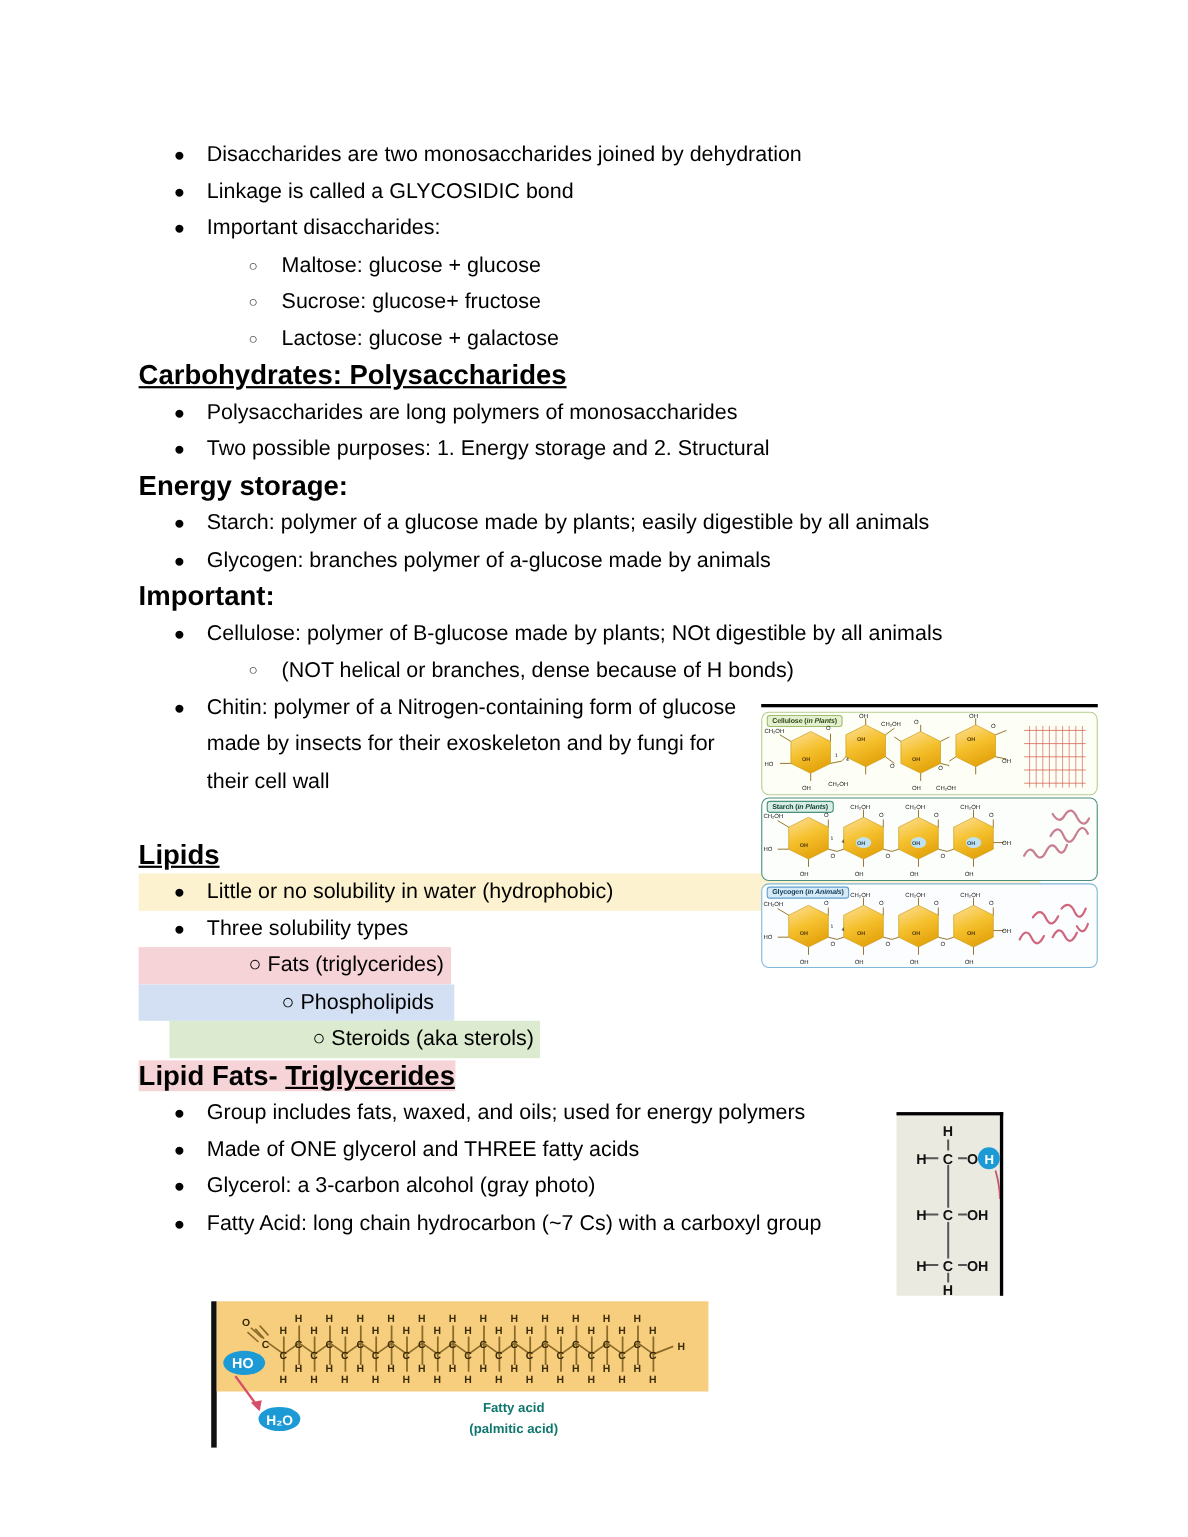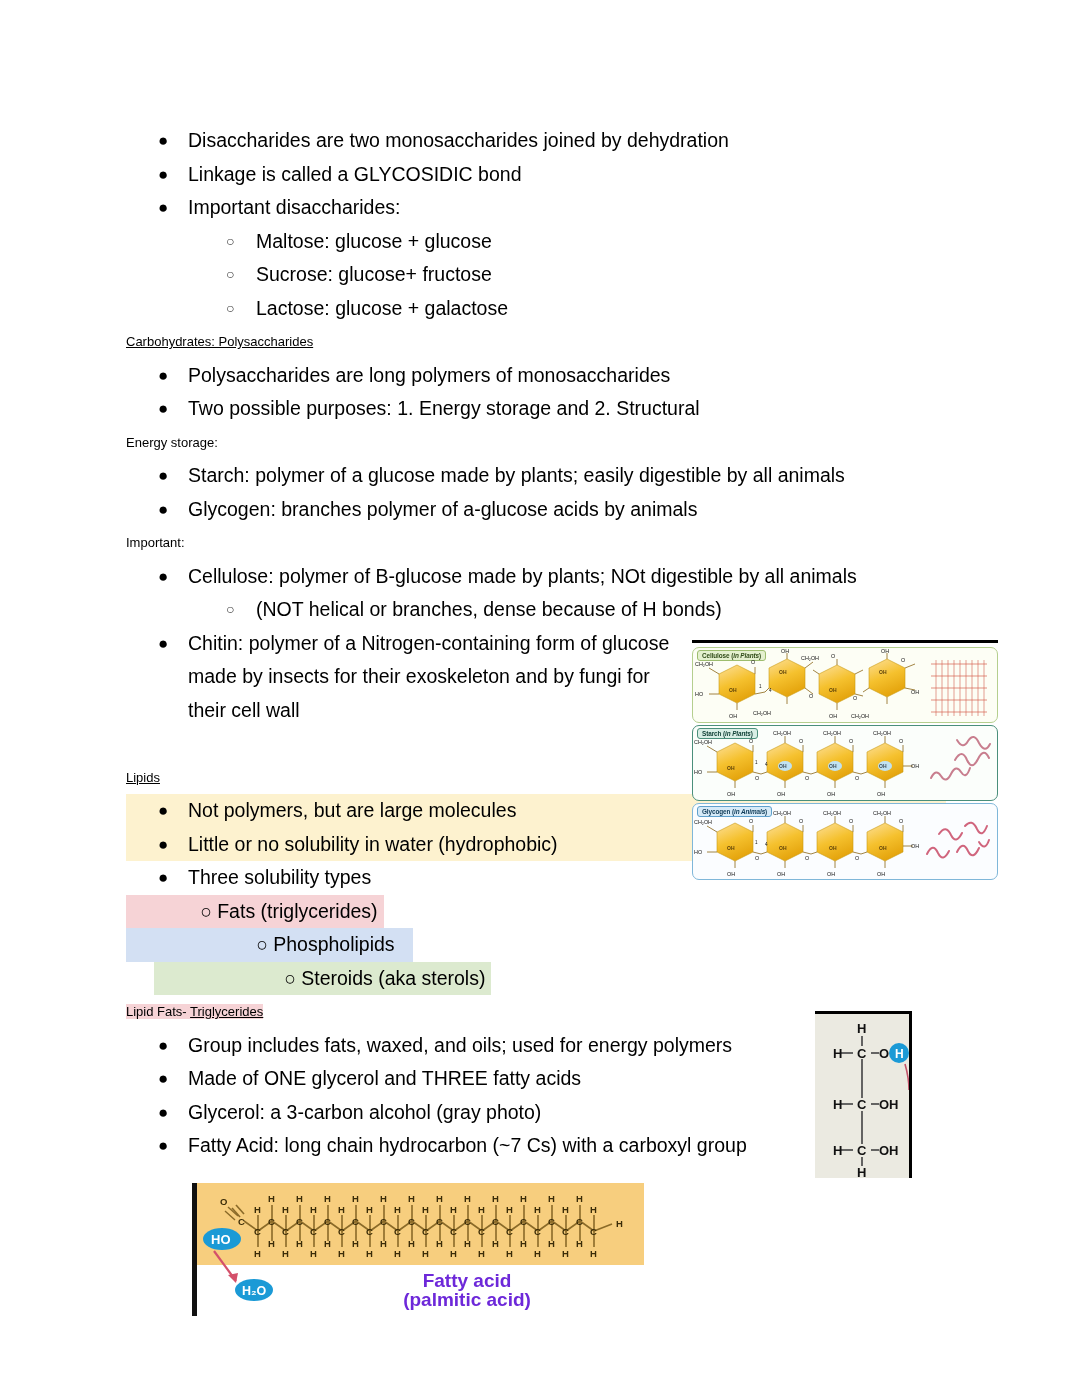--- a/index.html
+++ b/index.html
@@ -51,23 +51,23 @@
   }
   .lvl2 > .bullet {
     position: absolute;
     left: 100px;
     top: 0;
     font-size: 14px;
     line-height: 33.5px;
     color: #3a3a3a;
   }
   .head {
-    font-size: 13px;
+    font-size: 25px;
     line-height: 33.5px;
-    font-weight: normal;
+    font-weight: bold;
     white-space: nowrap;
   }
   .head .u { text-decoration: underline; }
   .spacer { height: 33.5px; }
 
   .hl-yellow { background: #fdf2cf; }
   .hl-pink   { background: #f6d3d6; }
   .hl-blue   { background: #d3e0f3; }
   .hl-green  { background: #dceacf; }
   .ul { }
@@ -148,24 +148,24 @@
     left: 5px; top: 0;
     width: 447px; height: 82px;
     background: #f7ce7e;
   }
   .fa-caption {
     position: absolute;
     left: 150px;
     top: 88px;
     width: 250px;
     text-align: center;
-    font-size: 19px;
+    font-size: 12px;
     font-weight: bold;
     line-height: 19px;
-    color: #6d28d9;
+    color: #0f766e;
   }
 </style>
 </head>
 <body>
 
 <div class="page">
 
   <div class="content">
 
     <div class="line lvl1">
@@ -216,21 +216,21 @@
       <span>Energy storage:</span>
     </div>
 
     <div class="line lvl1">
       <span class="bullet">●</span>
       <span>Starch: polymer of a glucose made by plants; easily digestible by all animals</span>
     </div>
 
     <div class="line lvl1">
       <span class="bullet">●</span>
-      <span>Glycogen: branches polymer of a-glucose acids by animals</span>
+      <span>Glycogen: branches polymer of a-glucose made by animals</span>
     </div>
 
     <div class="head">
       <span>Important:</span>
     </div>
 
     <div class="line lvl1">
       <span class="bullet">●</span>
       <span>Cellulose: polymer of B-glucose made by plants; NOt digestible by all animals</span>
     </div>
@@ -252,35 +252,34 @@
     </div>
 
     <div class="spacer"></div>
 
     <div class="head">
       <span class="u">Lipids</span>
     </div>
 
     <div class="line lvl1 hl-yellow">
       <span class="bullet">●</span>
-      <span>Not polymers, but are large molecules</span>
     </div>
 
     <div class="line lvl1 hl-yellow">
       <span class="bullet">●</span>
       <span>Little or no solubility in water (hydrophobic)</span>
     </div>
 
     <div class="line lvl1">
       <span class="bullet">●</span>
       <span>Three solubility types</span>
     </div>
 
     <div class="line lvl2" style="padding-left:0;">
-      <span class="hl-pink" style="display:inline-block;padding-left:74px;padding-right:6px;position:relative;">
+      <span class="hl-pink" style="display:inline-block;padding-left:100px;padding-right:6px;position:relative;">
         <span class="bullet">○</span>
         <span>Fats (triglycerides)</span>
       </span>
     </div>
 
     <div class="line lvl2" style="padding-left:0;">
       <span class="hl-blue" style="display:inline-block;padding-left:130px;padding-right:18px;position:relative;">
         <span class="bullet">○</span>
         <span>Phospholipids</span>
       </span>

